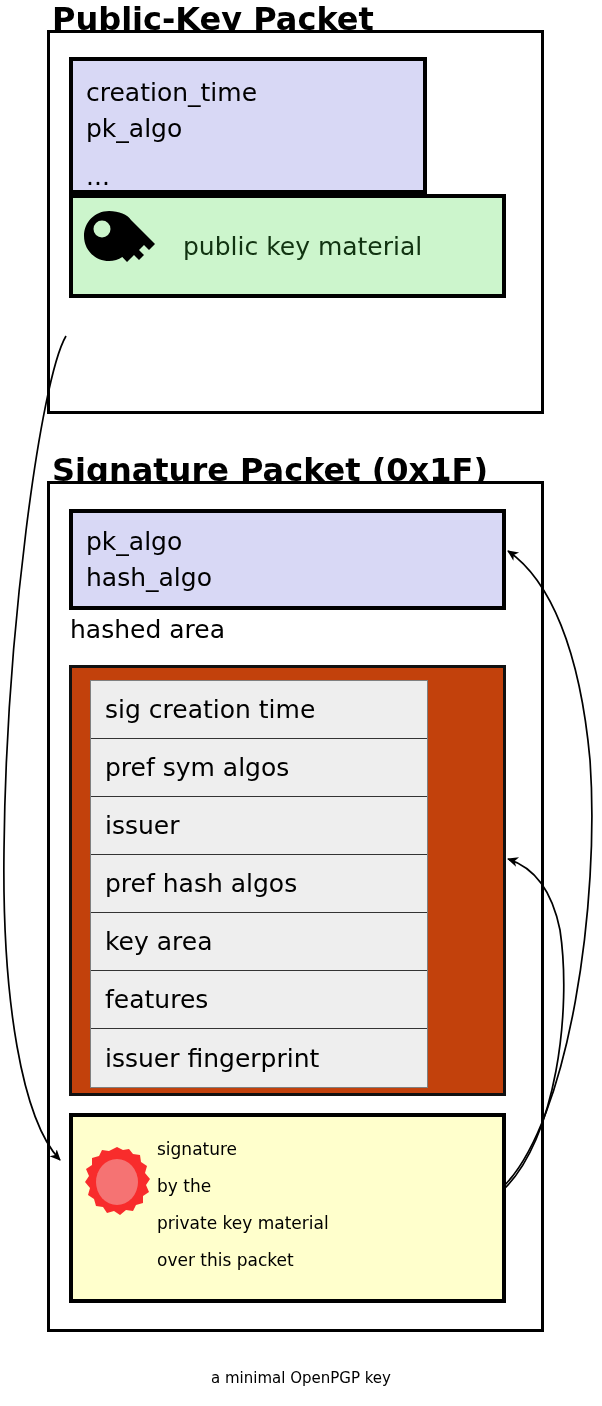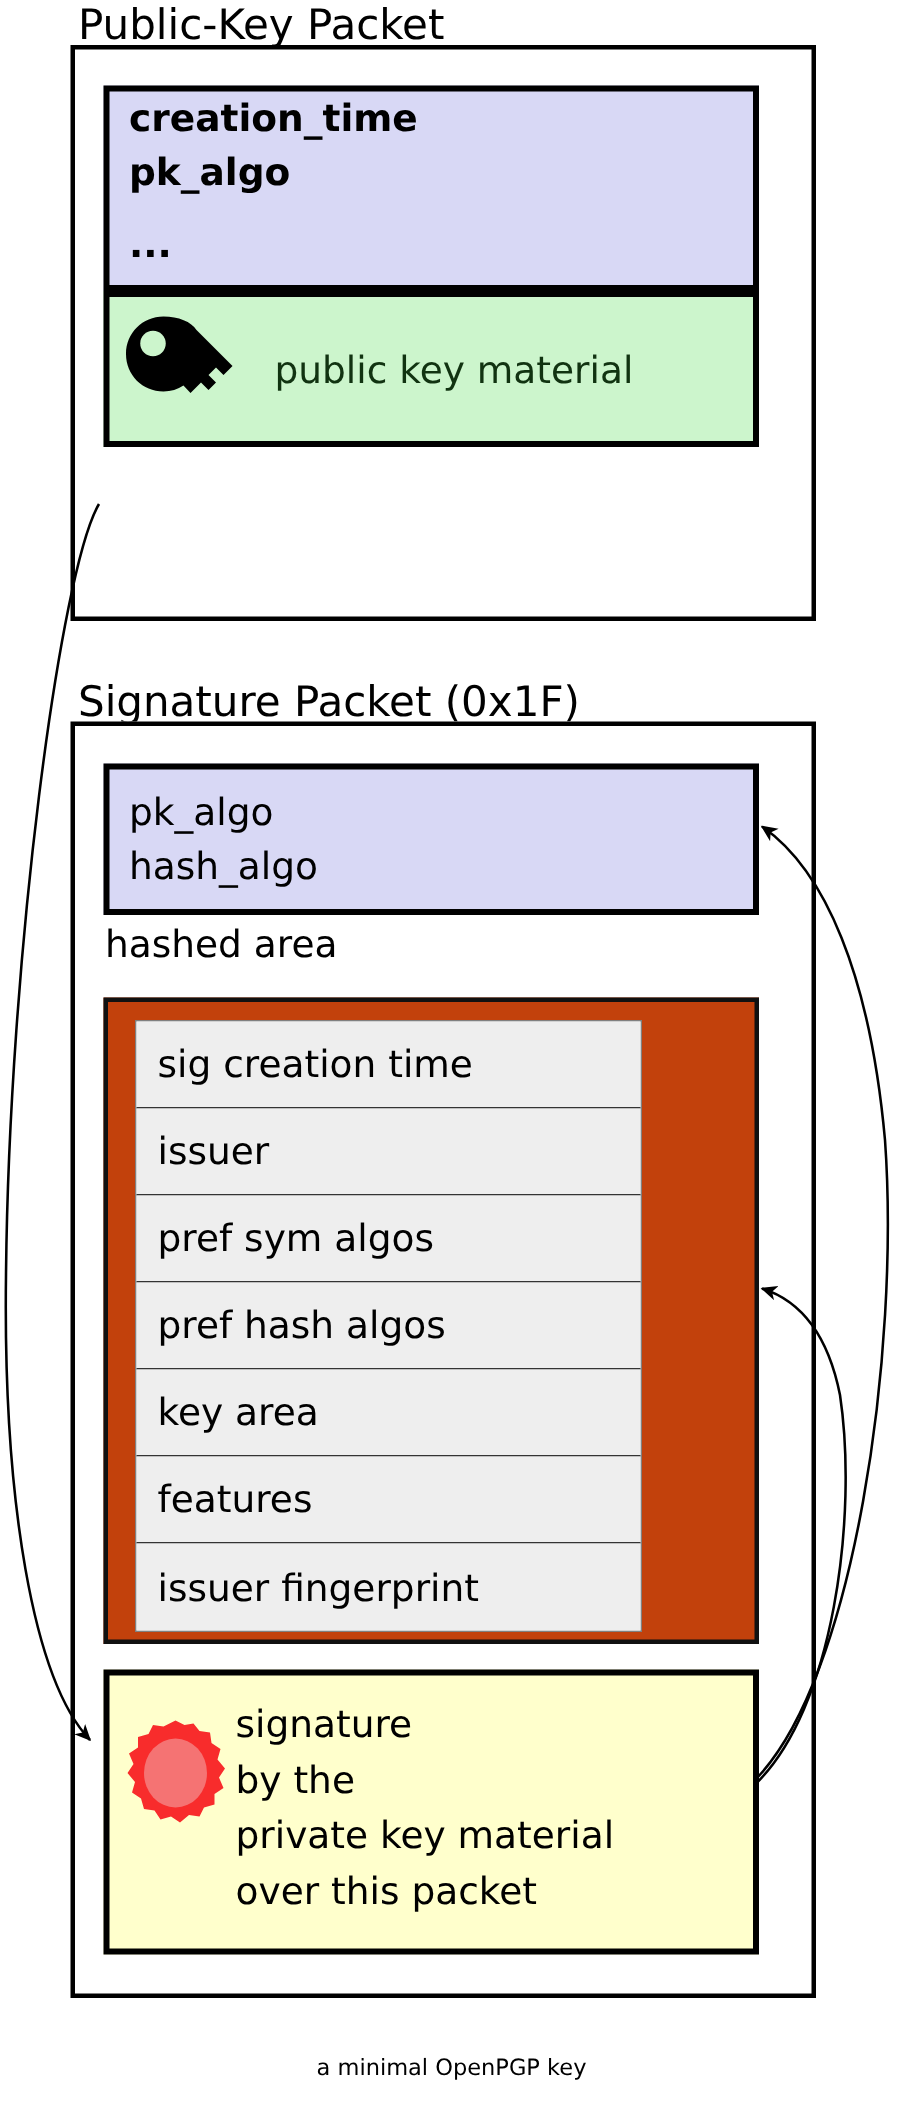--- a/index.html
+++ b/index.html
@@ -25,22 +25,22 @@
     left: 0; top: 0;
     width: 602px;
     height: 1406px;
     pointer-events: none;
     z-index: 5;
   }
 
   
   .pkt-title {
     position: absolute;
-    font-weight: normal;
-    font-size: 28px;
+    font-weight: bold;
+    font-size: 32px;
     color: #000000;
     white-space: nowrap;
     letter-spacing: 0px;
   }
   #title-pubkey { left: 52px; top: 0px; }
   #title-sig    { left: 52px; top: 451px; }
 
   
   .packet-frame {
     position: absolute;
@@ -70,25 +70,24 @@
   .field-text {
     font-size: 25px;
     line-height: 36px;
     color: #000000;
     white-space: pre;
   }
 
   #pk-meta {
     left: 19px;
     top: 24px;
-    width: 437px;
+    width: 358px;
     height: 137px;
     background: #d8d8f5;
-    padding: 0 0 0 13px;
-    font-weight: bold;
+    padding: 14px 0 0 13px;
   }
   #pk-meta .field-text { letter-spacing: 0px; }
   #pk-meta .dots {
     display: block;
     margin-top: 12px;
   }
 
   #pk-material {
     left: 19px;
     top: 161px;
@@ -176,21 +175,21 @@
   }
   #sig-block .seal-icon {
     flex: 0 0 auto;
     margin-left: 8px;
     margin-top: 14px;
     width: 72px;
     height: 76px;
     display: block;
   }
   #sig-block .sig-text {
-    font-size: 25px;
+    font-size: 17px;
     line-height: 37px;
     color: #000000;
     white-space: pre;
     margin-left: 4px;
   }
 
   
   #caption {
     position: absolute;
     left: 0;
@@ -237,24 +236,24 @@
     </div>
 
     <div id="hashed-area-label">hashed area</div>
 
     <div id="hashed-area-box">
       <div id="subpacket-list">
         <div class="subpacket-row">
             <span>sig creation time</span>
           </div>
         <div class="subpacket-row">
+            <span>pref sym algos</span>
+          </div>
+        <div class="subpacket-row">
             <span>issuer</span>
-          </div>
-        <div class="subpacket-row">
-            <span>pref sym algos</span>
           </div>
         <div class="subpacket-row">
             <span>pref hash algos</span>
           </div>
         <div class="subpacket-row">
             <span>key area</span>
           </div>
         <div class="subpacket-row">
             <span>features</span>
           </div>

